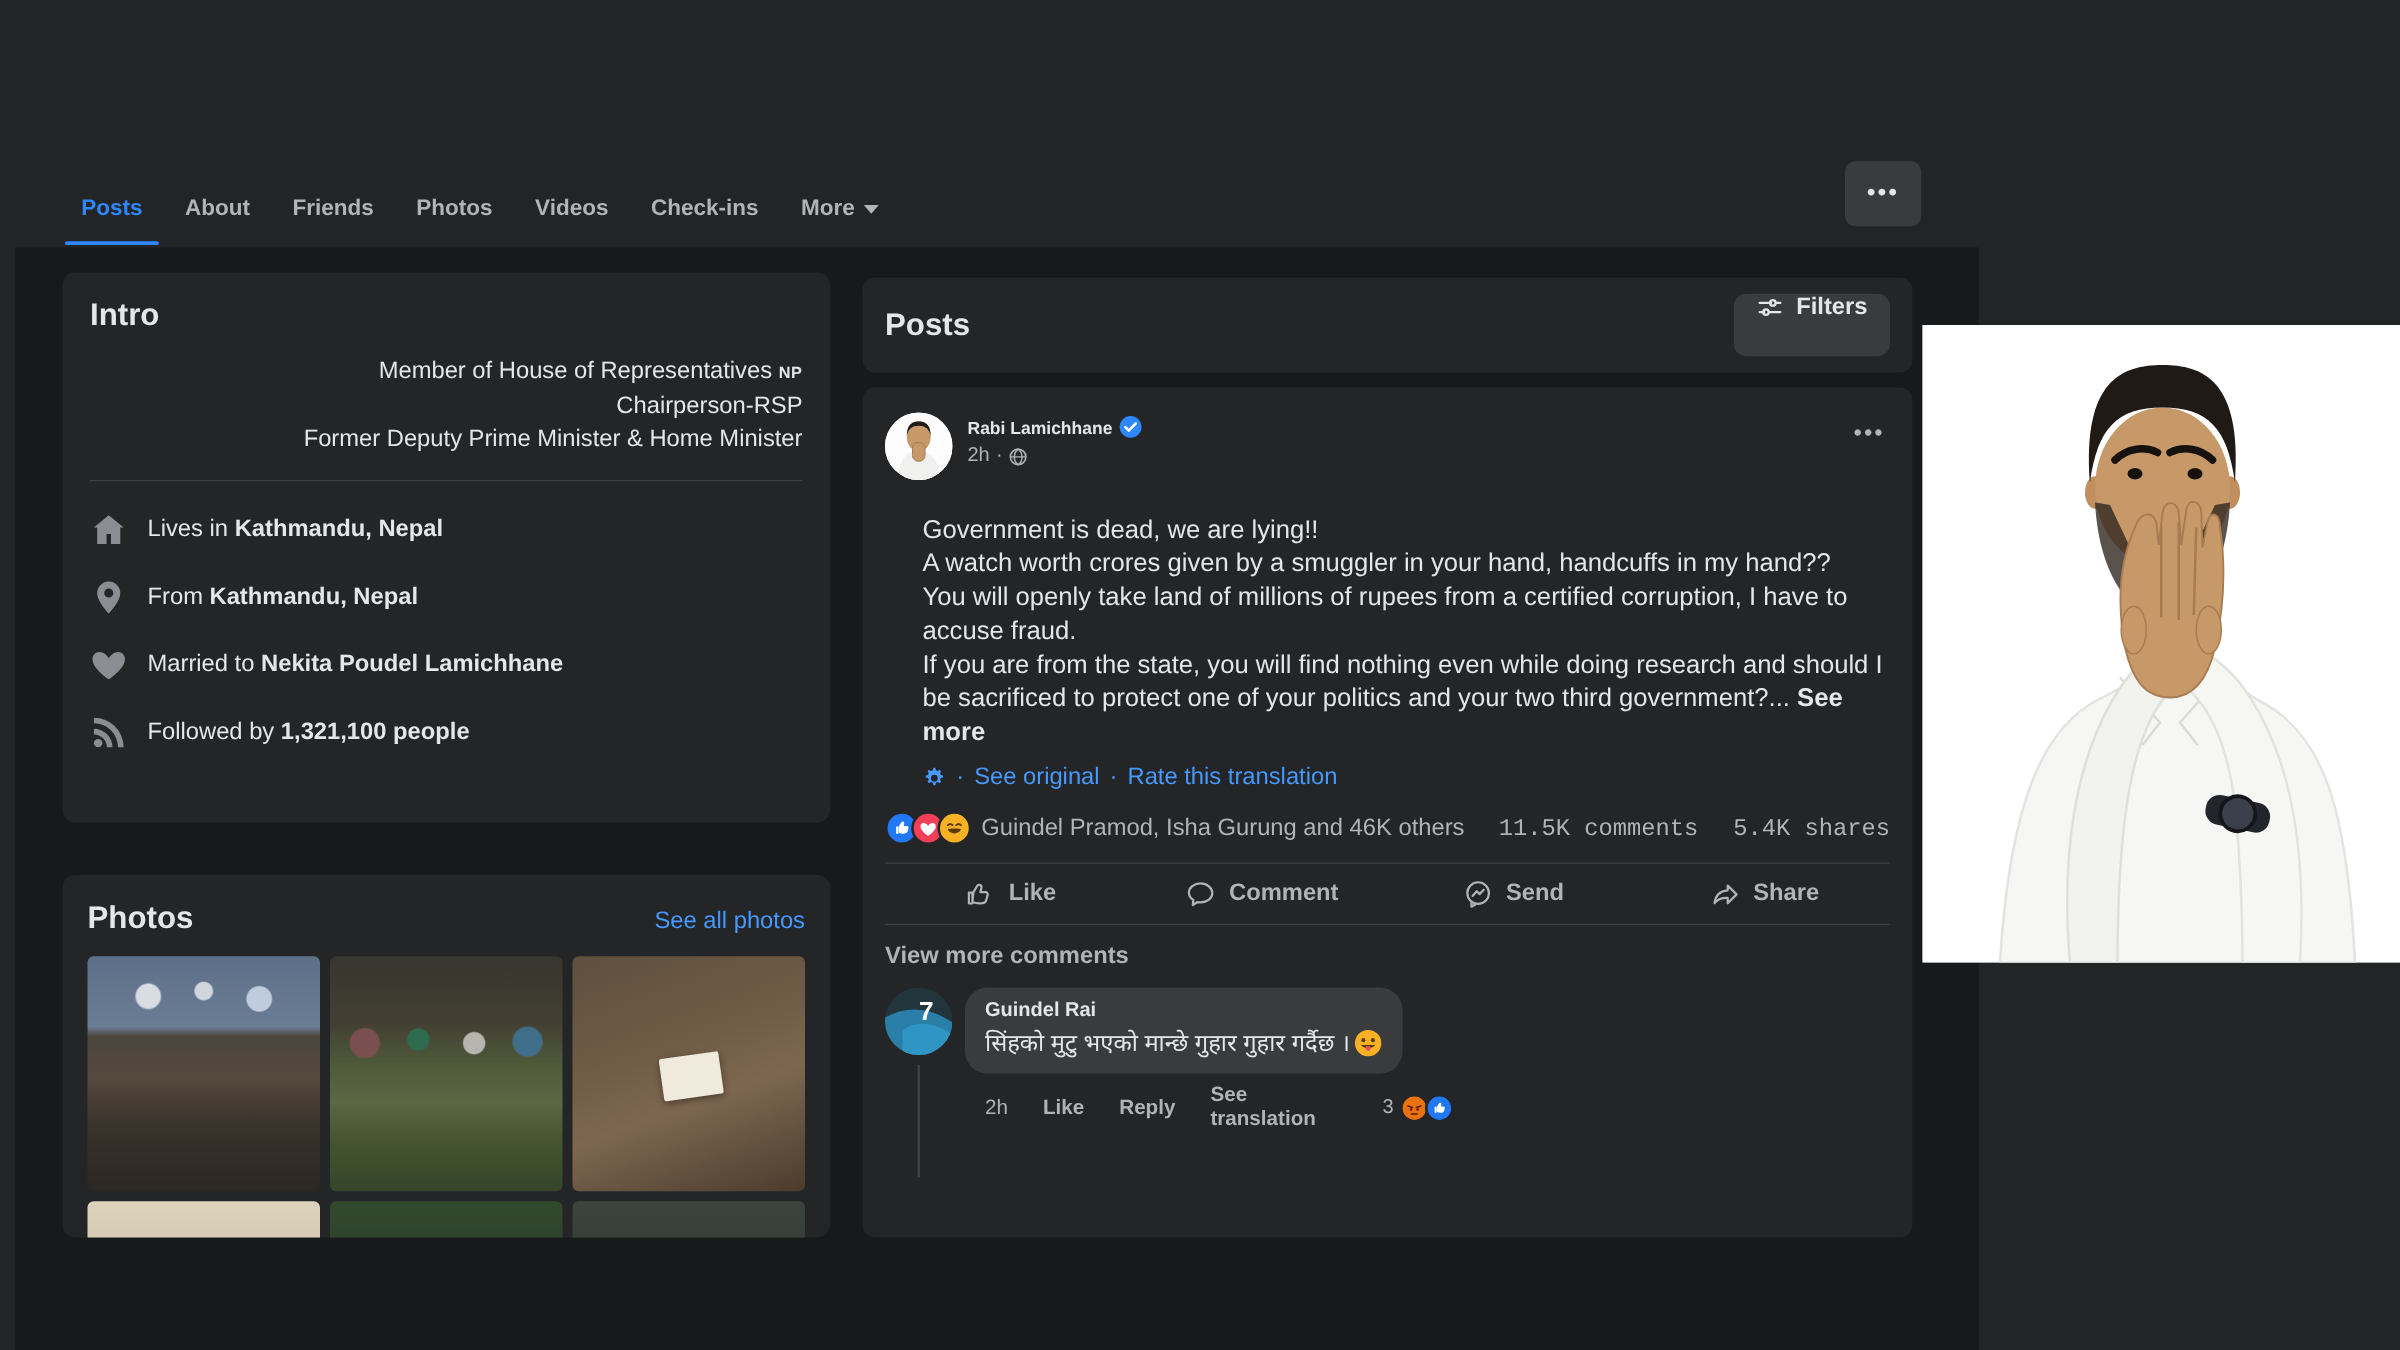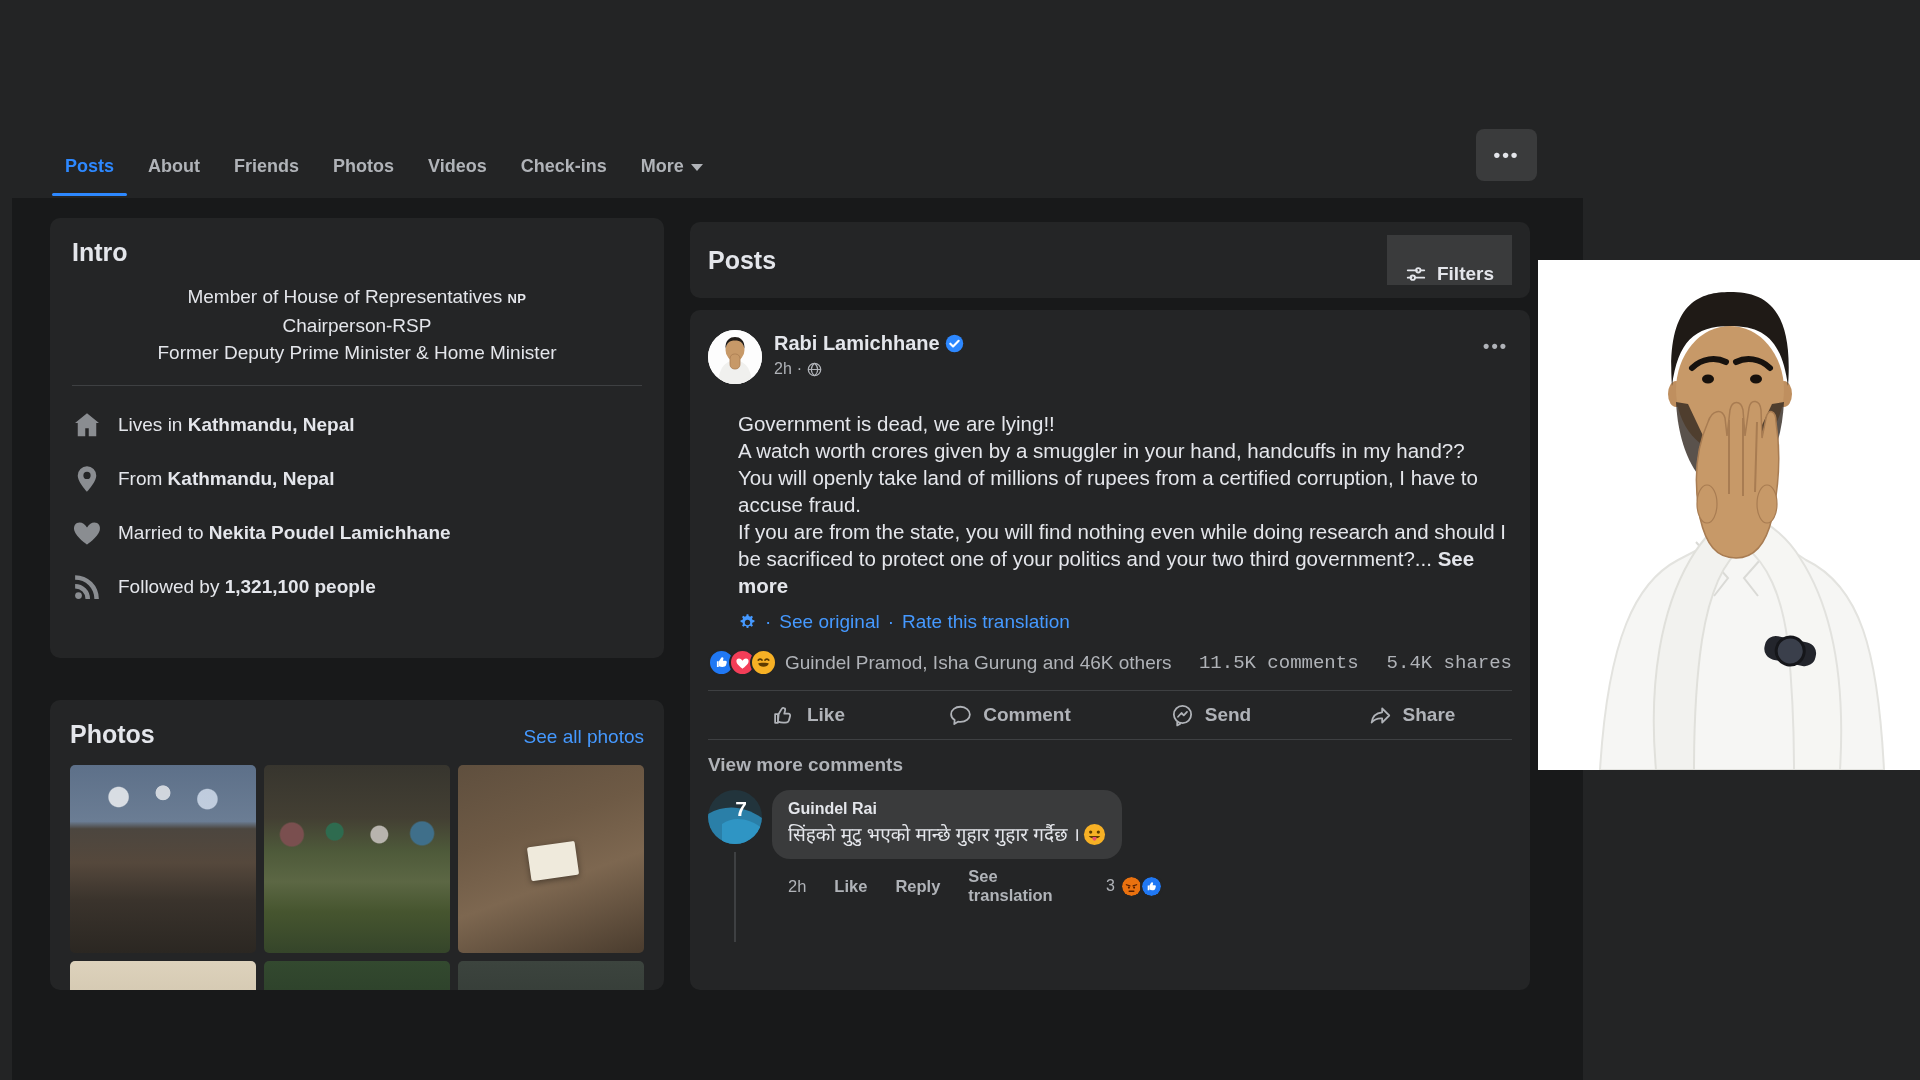--- a/index.html
+++ b/index.html
@@ -20,21 +20,21 @@
   .tab{position:relative;display:flex;align-items:center;gap:7px;padding:0 17px;font-size:18px;font-weight:700;color:var(--muted);cursor:pointer;}
   .tab.active{color:var(--accent);}
   .tab.active::after{content:"";position:absolute;left:4px;right:4px;bottom:0;height:3px;border-radius:2px;background:var(--accent);}
   .caret{width:0;height:0;border-left:6px solid transparent;border-right:6px solid transparent;border-top:7px solid var(--muted);margin-top:3px;}
   .hdr-more{position:absolute;left:1476px;top:129px;width:61px;height:52px;border-radius:8px;background:var(--btn);
     display:flex;align-items:center;justify-content:center;font-size:19px;font-weight:700;letter-spacing:2px;color:var(--text);cursor:pointer;}
 
   
   .intro-card{left:50px;top:218px;width:614px;height:440px;padding:20px 22px;overflow:hidden;}
   .card-title{font-size:25px;font-weight:700;color:var(--text);}
-  .bio{margin-top:16px;text-align:center;font-size:19px;line-height:27px;color:var(--text);}
+  .bio{margin-top:16px;text-align:right;font-size:19px;line-height:27px;color:var(--text);}
   .smallcaps{font-size:13px;font-weight:600;letter-spacing:.5px;}
   .intro-divider{height:1px;background:var(--divider);margin-top:19px;}
   .detail-row{display:flex;align-items:center;gap:16px;margin-top:24px;font-size:19px;color:var(--text);}
   .detail-row .ic{width:30px;height:30px;flex:0 0 30px;}
   .detail-row .ic svg{width:30px;height:30px;fill:var(--icon);}
 
   
   .photos-card{left:50px;top:700px;width:614px;height:290px;padding:20px 20px;overflow:hidden;}
   .photos-head{display:flex;align-items:baseline;justify-content:space-between;}
   .see-all{font-size:19px;color:var(--link);cursor:pointer;}
@@ -53,30 +53,30 @@
     radial-gradient(circle at 62% 50%,#b8b4ae 0 7%,transparent 8%),
     radial-gradient(circle at 85% 48%,#3f6f8a 0 7%,transparent 8%);}
   .ph3{background:linear-gradient(160deg,#5f4f3e 0%,#6e5a45 35%,#7d6750 60%,#4a3c2e 100%);}
   .ph3::after{content:"";position:absolute;left:38%;top:42%;width:26%;height:18%;background:#efeadc;transform:rotate(-8deg);border-radius:2px;box-shadow:0 2px 6px rgba(0,0,0,.4);}
   .ph4{background:linear-gradient(180deg,#ddd2bc,#cfc3ab);}
   .ph5{background:linear-gradient(180deg,#33492f,#2a3d28);}
   .ph6{background:linear-gradient(180deg,#3c443e,#333a35);}
 
   
   .posts-head-card{left:690px;top:222px;width:840px;height:76px;display:flex;align-items:center;justify-content:space-between;padding:0 18px;}
-  .filters-btn{display:flex;align-items:flex-end;gap:10px;background:var(--btn);border-radius:0;height:50px;padding:0 18px;
+  .filters-btn{display:flex;align-items:flex-start;gap:10px;background:var(--btn);border-radius:10px;height:50px;padding:0 18px;
     font-size:19px;font-weight:700;color:var(--text);cursor:pointer;}
   .filters-btn svg{width:22px;height:22px;stroke:var(--text);fill:none;stroke-width:2;stroke-linecap:round;}
 
   
   .post-card{left:690px;top:310px;width:840px;height:680px;padding:20px 18px 0 18px;overflow:hidden;}
   .post-head{display:flex;align-items:flex-start;gap:12px;position:relative;height:58px;}
   .avatar{width:54px;height:54px;border-radius:50%;overflow:hidden;background:#fff;flex:0 0 54px;cursor:pointer;}
   .ph-name-wrap{padding-top:2px;}
-  .post-author{display:flex;align-items:center;gap:5px;font-size:20px;font-weight:700;color:var(--text);cursor:pointer;}
+  .post-author{display:flex;align-items:center;gap:5px;font-size:14px;font-weight:700;color:var(--text);cursor:pointer;}
   .post-time{display:flex;align-items:center;gap:5px;margin-top:5px;font-size:16px;color:var(--muted);}
   .post-menu{position:absolute;right:4px;top:6px;color:var(--muted);font-size:18px;font-weight:700;letter-spacing:2px;cursor:pointer;}
   .post-body{margin-left:30px;margin-top:22px;width:778px;font-size:20.5px;line-height:27px;color:var(--text);}
   .see-more{cursor:pointer;}
   .translate-row{margin-left:30px;margin-top:12px;display:flex;align-items:center;gap:8px;font-size:19px;color:var(--link);}
   .translate-row .lnk{cursor:pointer;}
   .react-row{margin-top:16px;display:flex;align-items:center;font-size:19px;color:var(--muted);}
   .pill{width:27px;height:27px;border-radius:50%;border:2px solid var(--card);margin-right:-6px;position:relative;}
   .react-names{margin-left:14px;cursor:pointer;}
   .react-right{margin-left:auto;display:flex;gap:28px;font-family:Liberation Mono, monospace;}

